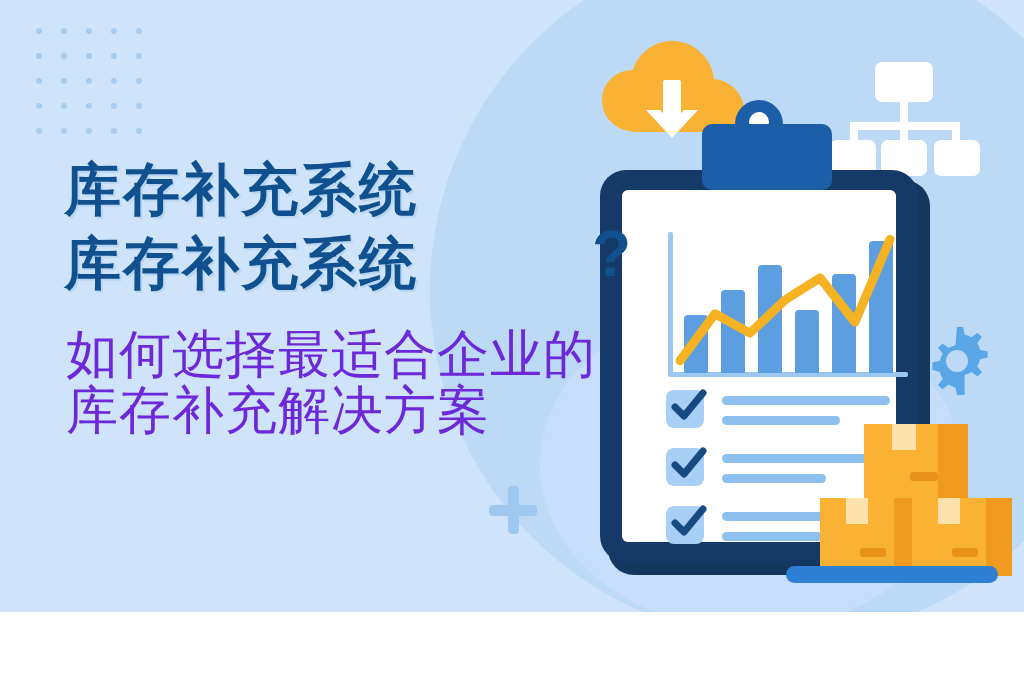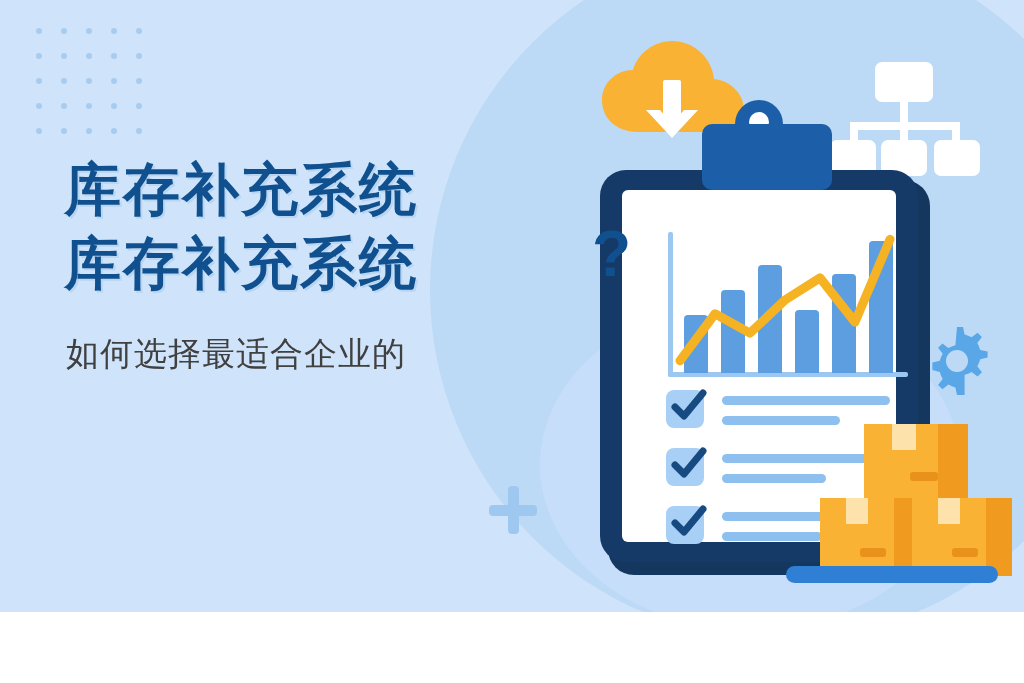--- a/index.html
+++ b/index.html
@@ -252,22 +252,22 @@
     line-height: 74px;
     white-space: nowrap;
     text-shadow: 2px 2px 0 rgba(180,210,240,0.85);
   }
   .subhead {
     position: absolute;
     left: 66px; top: 326px;
     width: 560px;
   }
   .subhead .line {
-    font-size: 33px;
-    color: #404040;
+    font-size: 52px;
+    color: #6d28d9;
     line-height: 56px;
     letter-spacing: 1px;
     white-space: nowrap;
   }
   .qmark {
     position: absolute;
     left: 592px; top: 222px;
     font-size: 64px;
     font-weight: bold;
     color: #10508f;
@@ -415,16 +415,17 @@
   <div class="platform"></div>
 
   <div class="headline">
     <div class="line">库存补充系统</div>
     <div class="line">库存补充系统</div>
   </div>
   <div class="qmark">?</div>
 
   <div class="subhead">
     <div class="line">如何选择最适合企业的</div>
+    <div class="line">库存补充解决方案</div>
   </div>
 
   <div class="bg-bottom-white"></div>
 </div>
 
 </body></html>

